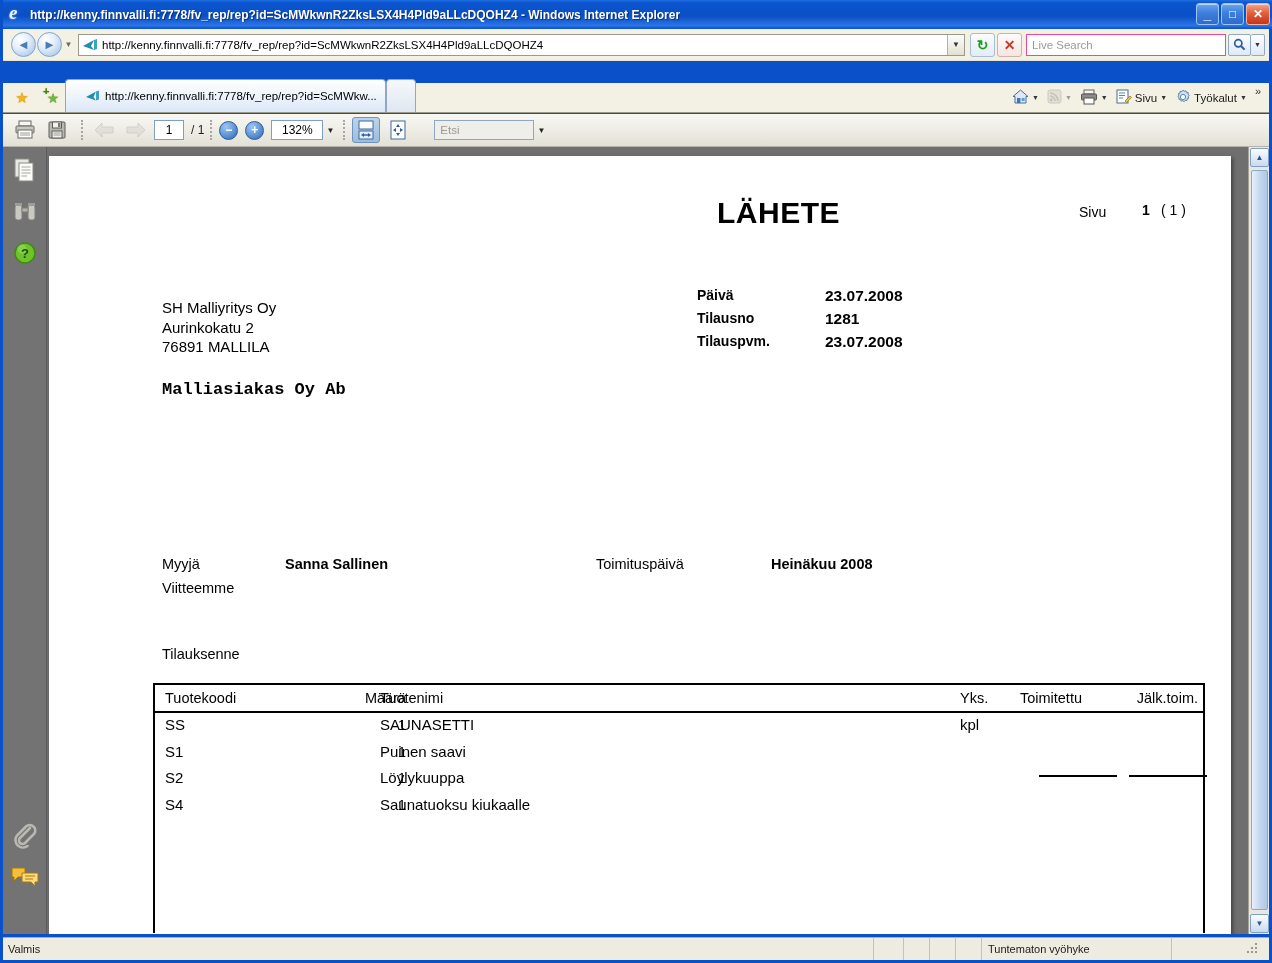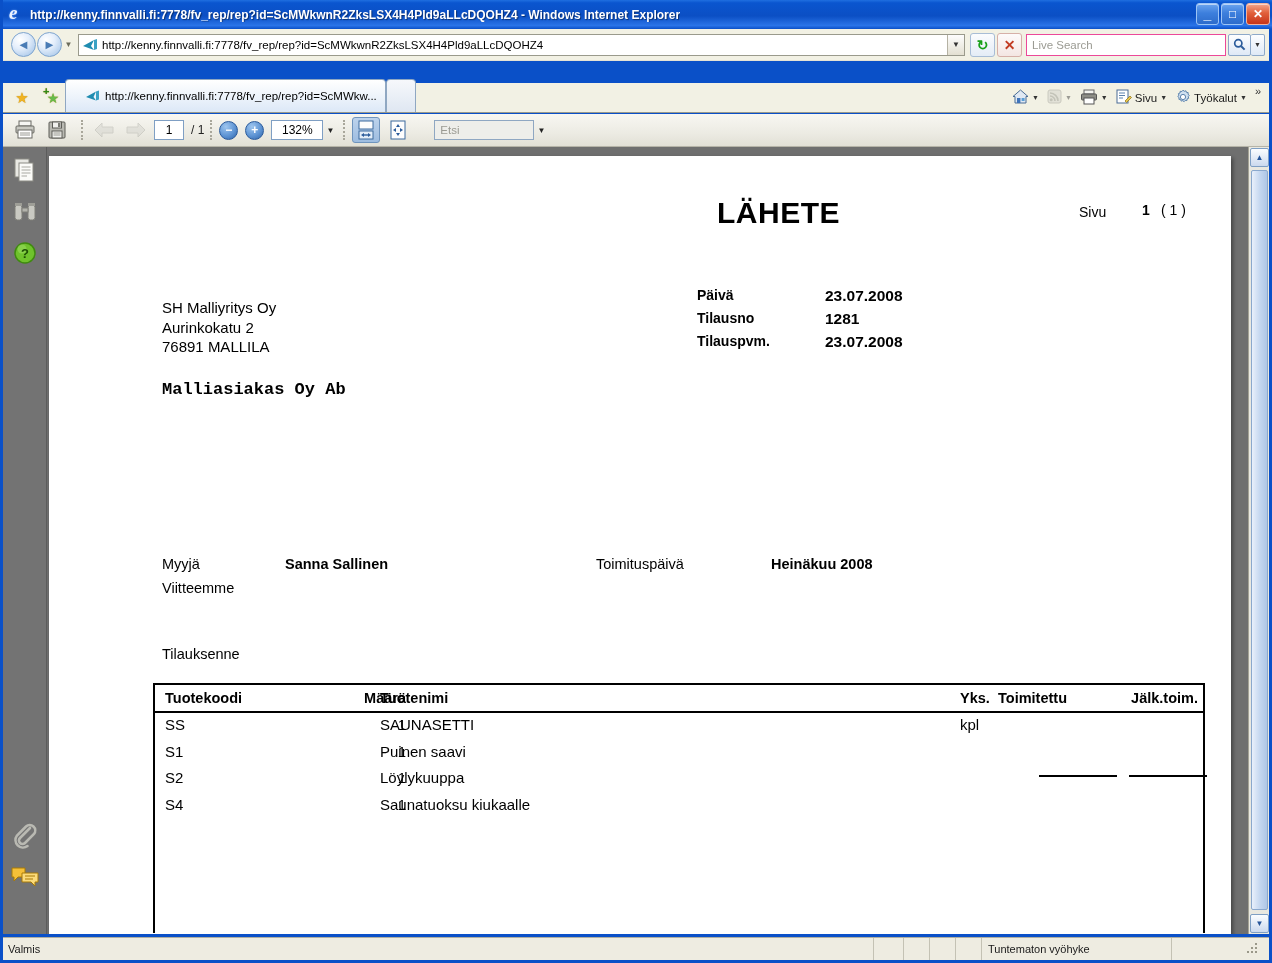--- a/index.html
+++ b/index.html
@@ -341,31 +341,31 @@
   .contact2 .a3 { width: 175px; }
   .contact2 .a4 { font-weight: bold; }
   .tilauksenne { position: absolute; left: 113px; top: 490px; font-size: 14.5px; }
 
   .table {
     position: absolute; left: 104px; top: 527px; width: 1052px; height: 250px;
     border: 2.5px solid #000; border-bottom: 0;
   }
   .table .thead {
     height: 28px; border-bottom: 2.5px solid #000;
-    position: relative; font-size: 14.5px; font-weight: bold;
+    position: relative; font-size: 14.5px; font-weight: normal;
   }
   .table .thead span { position: absolute; top: 5px; }
   .table .tbody { position: relative; font-size: 15px; }
   .trow { height: 26.5px; position: relative; }
   .trow span { position: absolute; top: 3px; }
   .c-code { left: 10px; }
   .c-name { left: 225px; }
   .c-qty  { right: 797px; text-align: right; }
   .c-unit { left: 805px; }
-  .c-del  { right: 136px; }
+  .c-del  { right: 121px; }
   .c-back { right: 5px; }
   .fillline {
     position: absolute; height: 0; border-top: 2px solid #000;
   }
   #fill1 { left: 884px; top: 62px; width: 78px; }
   #fill2 { left: 974px; top: 62px; width: 78px; }
 </style>
 </head>
 <body>
 

